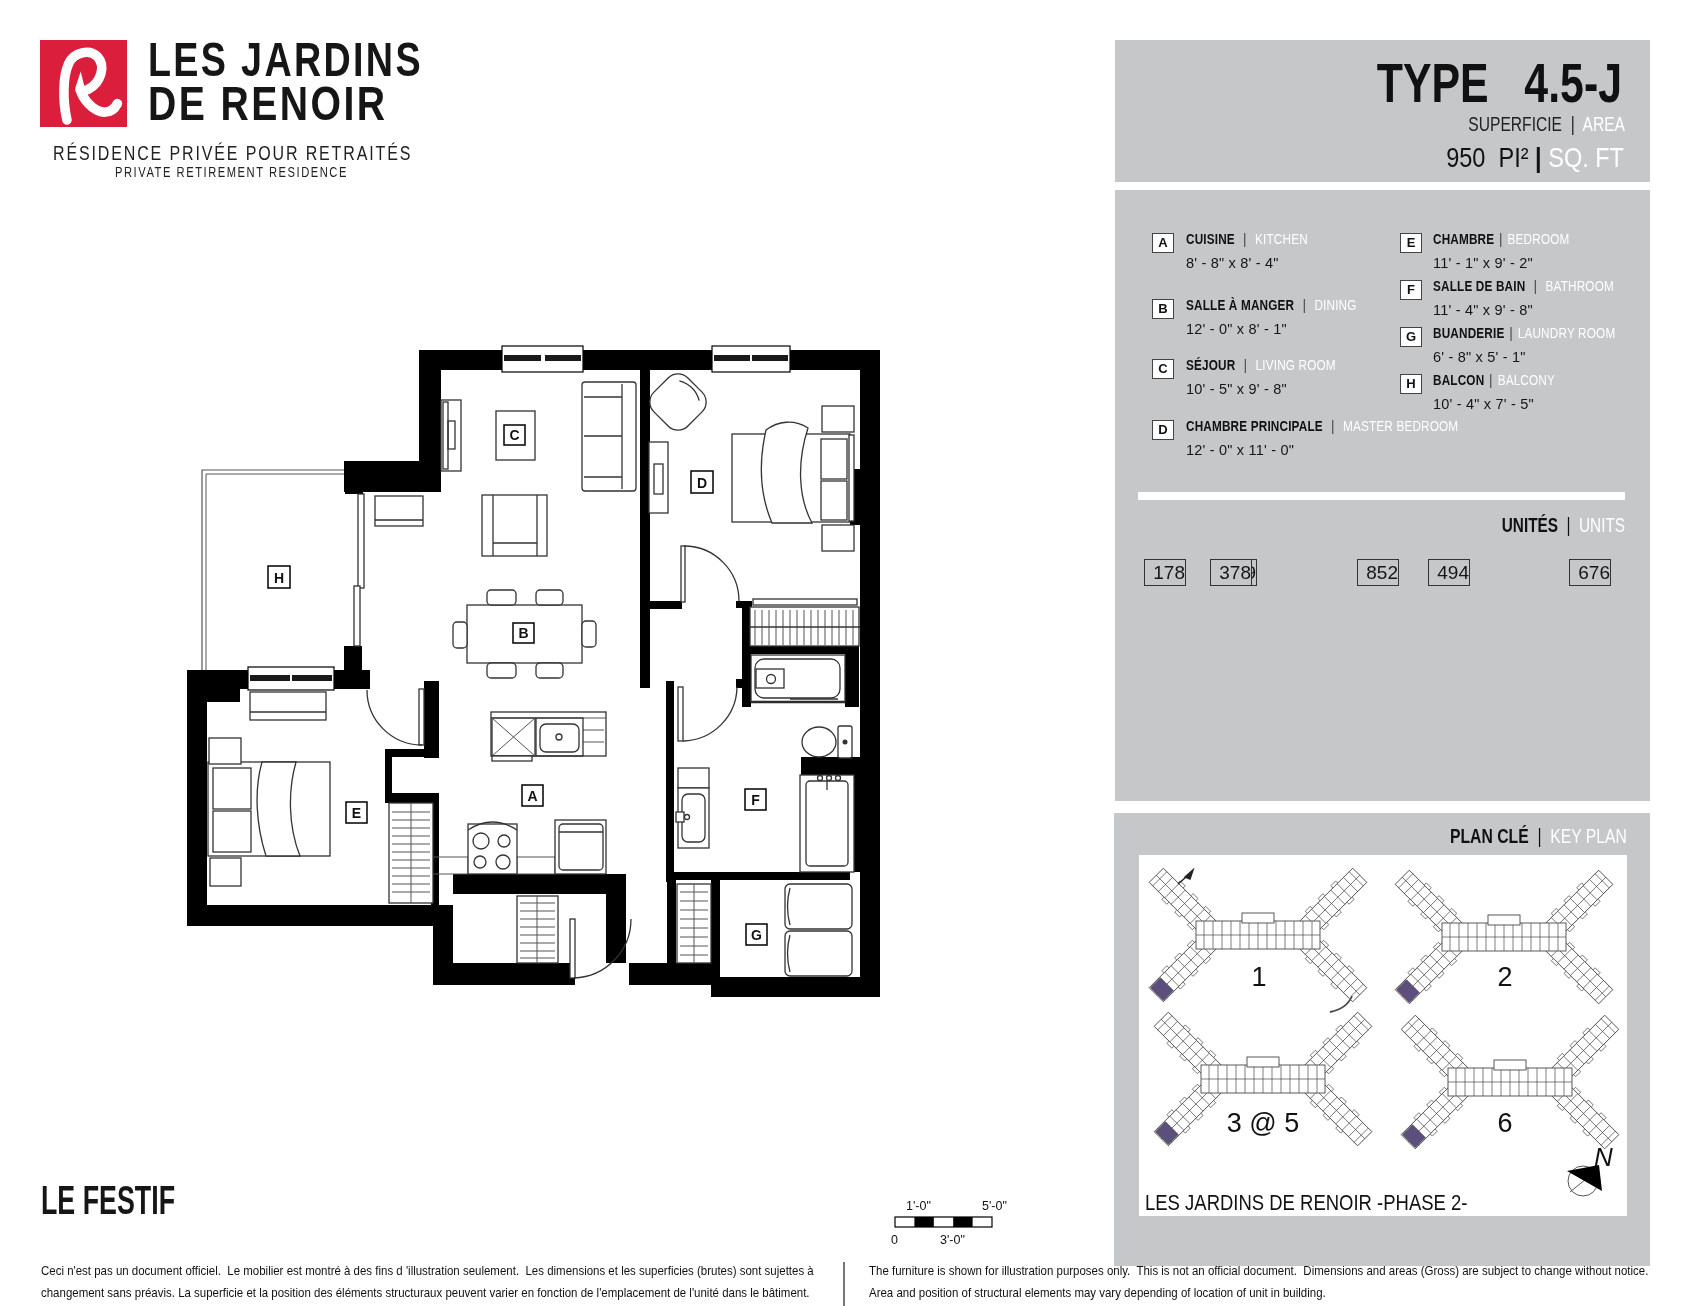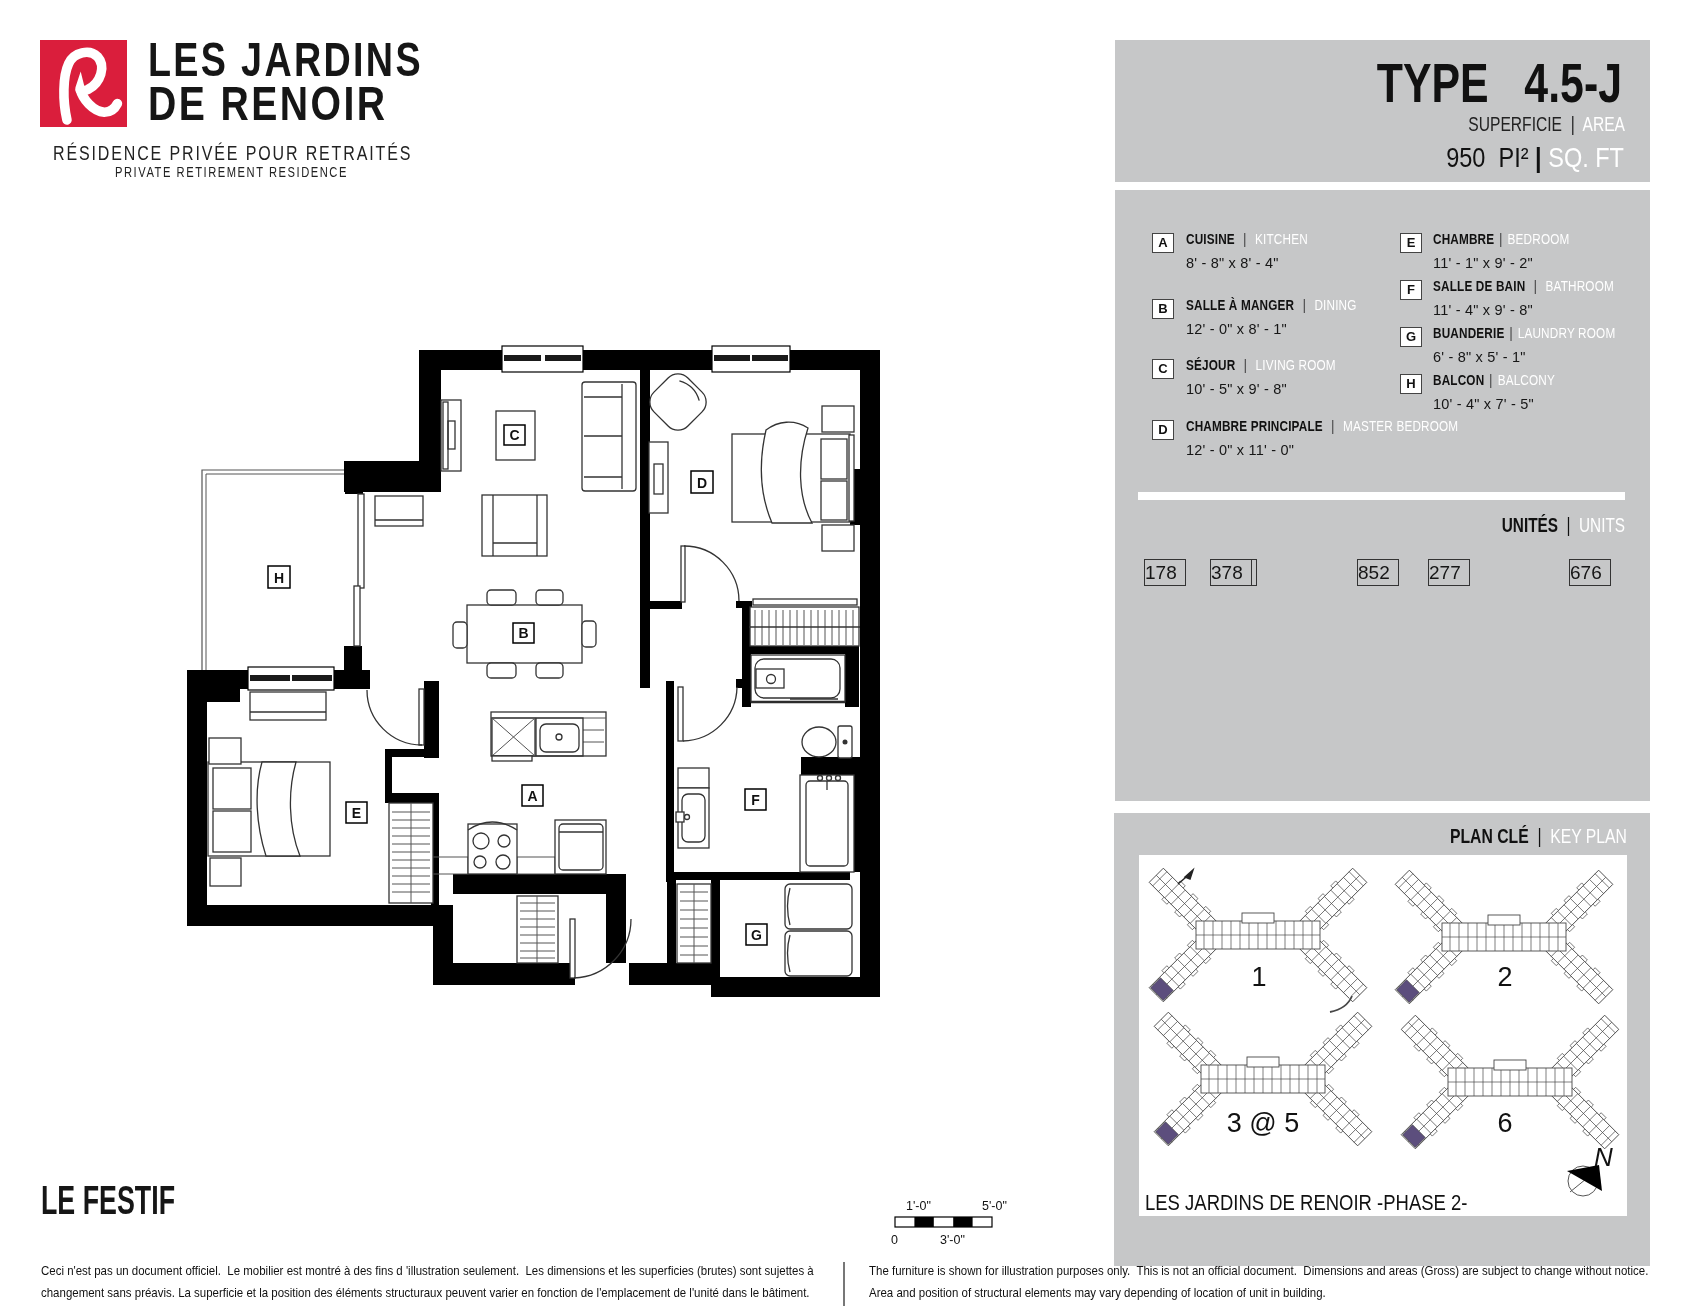--- a/index.html
+++ b/index.html
@@ -3,21 +3,21 @@
 <style>
 html,body{margin:0;padding:0;width:1690px;height:1306px;background:#fff;font-family:"Liberation Sans",sans-serif;overflow:hidden}
 .p{position:absolute}
 .gray{background:#c6c7c8}
 .nm{font-size:14px;white-space:nowrap;color:#111;letter-spacing:.2px;transform:scaleX(.84);transform-origin:0 0}
 .nm b{font-weight:bold}
 .sep{color:#333;font-weight:400;padding:0 6px}
 .wt{color:#fff}
 .dm{font-size:14.5px;color:#161616;white-space:nowrap;letter-spacing:.2px}
 .lbox{position:absolute;width:20px;height:18px;border:1.5px solid #444;background:#fff;color:#111;font-weight:bold;font-size:13px;text-align:center;line-height:18px}
-.ub{position:absolute;top:559px;width:40px;height:25px;border:1.5px solid #333;text-align:left;line-height:25px;font-size:19px;color:#161616;background:#c6c7c8}
+.ub{position:absolute;top:559px;width:40px;height:25px;border:1.5px solid #333;text-align:right;line-height:25px;font-size:19px;color:#161616;background:#c6c7c8}
 .disc{font-size:13.5px;color:#111;line-height:22px;white-space:nowrap;transform:scaleX(.85);transform-origin:0 0}
 </style></head>
 <body>
 
 <svg class="p" style="left:40px;top:40px" width="87" height="87" viewBox="0 0 100 100">
 <rect x="0" y="0" width="100" height="100" fill="#da1e3c"></rect>
 <path d="M 31 92 C 26 70 26 42 33 27 C 39 14 57 10 66 19 C 76 30 70 49 55 57 C 49 60 45 59 46 56 C 49 68 61 82 74 83 C 81 83 86 79 89 73" fill="none" stroke="#fff" stroke-width="11" stroke-linecap="round"></path>
 </svg>
 
 <div class="p" style="left:148px;top:31px;font-weight:bold;font-size:49px;color:#161616;letter-spacing:3px;transform:scaleX(.77);transform-origin:0 0;white-space:nowrap">LES JARDINS</div>
@@ -71,21 +71,21 @@
 <div class="p dm" style="left:1433px;top:396px">10' - 4" x 7' - 5"</div>
 
 <div class="p" style="left:1138px;top:492px;width:487px;height:8px;background:#fff"></div>
 
 <div class="p" style="left:1115px;top:513px;width:510px;text-align:right;font-size:21px;color:#111;white-space:nowrap;transform:scaleX(.73);transform-origin:100% 0"><b>UNITÉS</b> &nbsp;<span style="font-weight:400">|</span>&nbsp; <span class="wt">UNITS</span></div>
 
 <div class="ub" style="left:1144px">178</div>
 <div class="ub" style="left:1215px">129</div>
 <div class="ub" style="left:1210px">378</div>
 <div class="ub" style="left:1357px">852</div>
-<div class="ub" style="left:1428px">277</div>
+<div class="ub" style="left:1428px">494</div>
 <div class="ub" style="left:1569px">676</div>
 
 <div class="p gray" style="left:1114px;top:813px;width:536px;height:453px"></div>
 
 <div class="p" style="left:1114px;top:824px;width:513px;text-align:right;font-size:21px;color:#111;white-space:nowrap;transform:scaleX(.75);transform-origin:100% 0"><b>PLAN CLÉ</b> &nbsp;<span style="font-weight:400">|</span>&nbsp; <span class="wt">KEY PLAN</span></div>
 
 <div class="p" style="left:1139px;top:855px;width:488px;height:361px;background:#fff"></div>
 
 <svg id="keyplan" class="p" style="left:1139px;top:855px" width="488" height="361" viewBox="1139 855 488 361">
 <defs>

